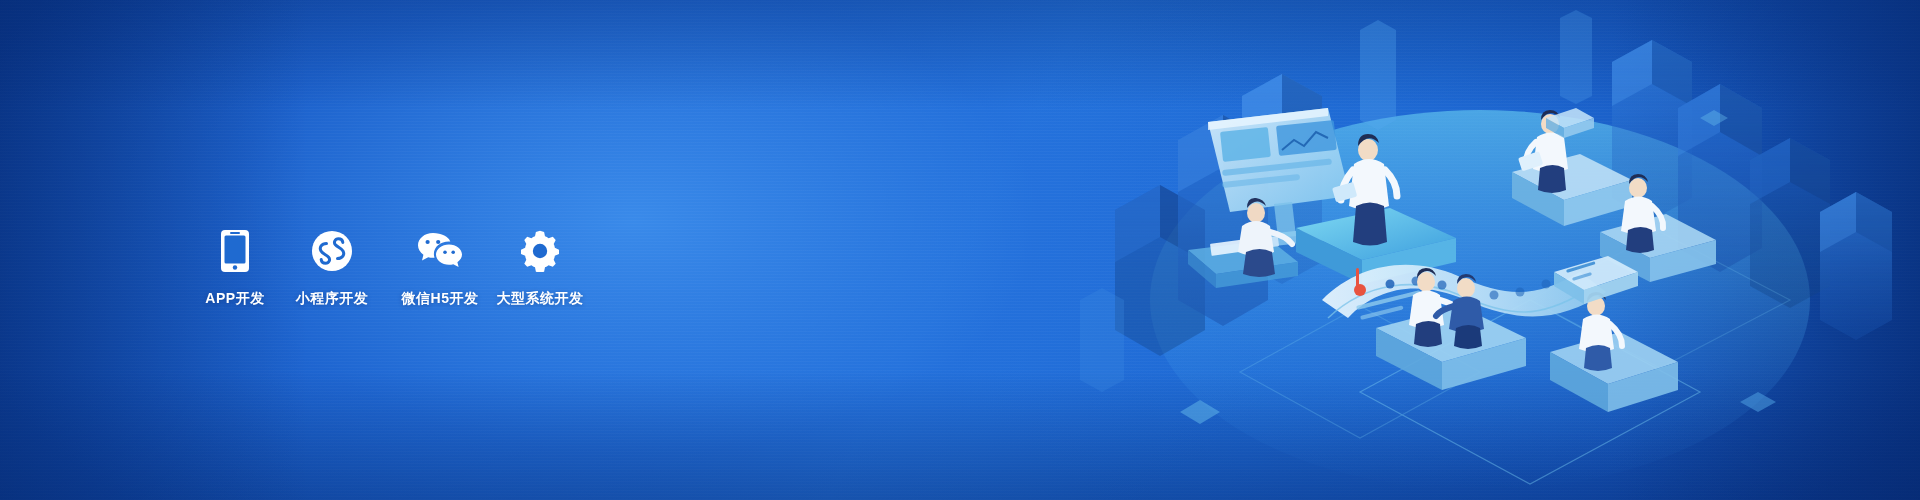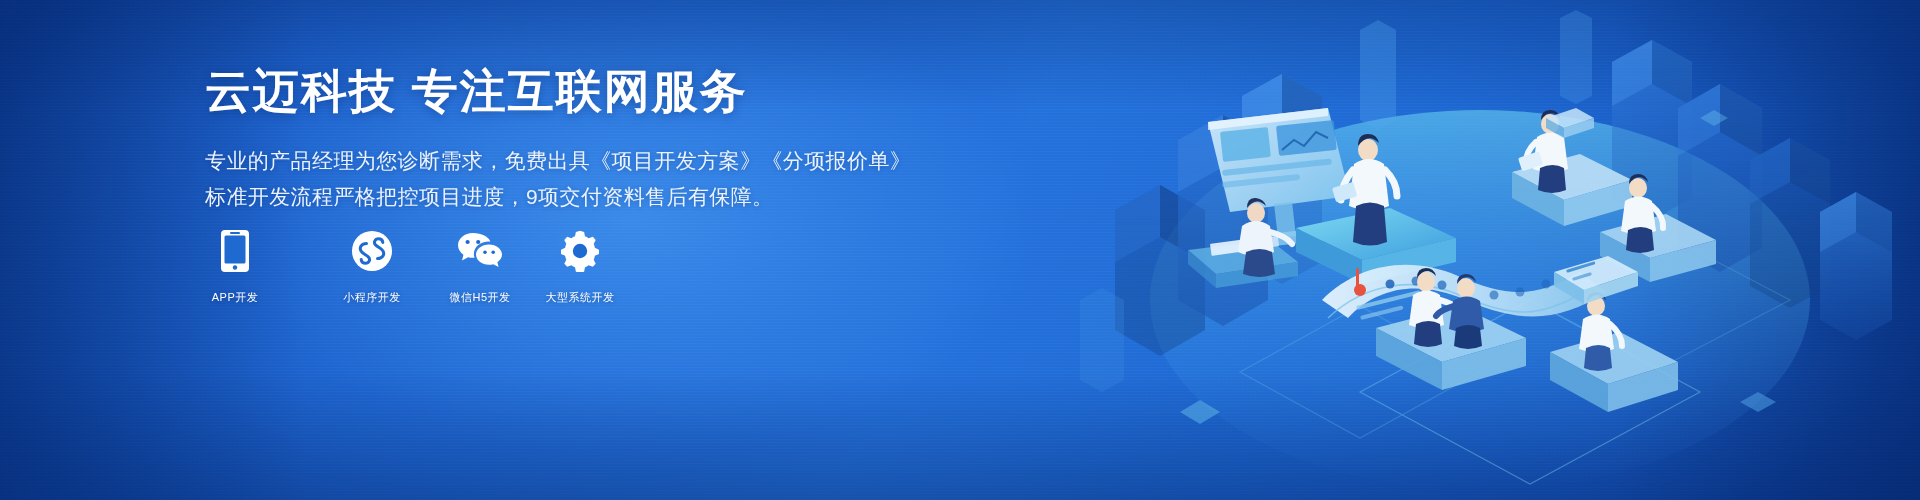--- a/index.html
+++ b/index.html
@@ -76,28 +76,28 @@
     cursor:pointer;
   }
   .service .glyph {
     height:46px; width:46px;
     display:flex; align-items:center; justify-content:center;
     margin-bottom:16px;
   }
   .service .glyph svg { display:block; }
   .service .cap {
     color:#ffffff;
-    font-size:11px;
-    font-weight:normal;
+    font-size:14px;
+    font-weight:bold;
     letter-spacing:0.5px;
     white-space:nowrap;
     text-shadow:0 1px 4px rgba(2,30,90,0.35);
   }
   .service:nth-child(1){ width:60px; }
-  .service:nth-child(2){ width:78px;margin-left:40px; }
+  .service:nth-child(2){ width:78px; }
   .service:nth-child(3){ width:82px;align-items:center; }
   .service:nth-child(4){ width:62px; }
   .service:nth-child(5){ width:92px;align-items:center; }
 
   
   .art {
     position:absolute;
     right:0; top:0;
     width:860px; height:500px;
     z-index:3;
@@ -341,28 +341,20 @@
       </g>
 
       <g opacity="0.55">
         <polygon points="120,412 140,400 160,412 140,424" fill="#5fb2e8"></polygon>
         <polygon points="680,402 698,392 716,402 698,412" fill="#4f9fe0"></polygon>
         <polygon points="640,118 654,110 668,118 654,126" fill="#6cc0ee" opacity="0.7"></polygon>
       </g>
     </svg>
   </div>
 
-  <div class="content">
-    <h1 class="headline">云迈科技 专注互联网服务</h1>
-
-    <div class="subtitle">
-      <span class="sline">专业的产品经理为您诊断需求，免费出具《项目开发方案》《分项报价单》</span>
-      <span class="sline">标准开发流程严格把控项目进度，9项交付资料售后有保障。</span>
-    </div>
-  </div>
 
   <div class="services">
 
     <div class="service">
       <span class="glyph">
         <svg width="30" height="44" viewBox="0 0 30 44">
           <rect x="1" y="1" width="28" height="42" rx="4" ry="4" fill="#ffffff"></rect>
           <rect x="4.5" y="6.5" width="21" height="28" rx="1.5" fill="#1f6ad0"></rect>
           <rect x="10" y="3" width="10" height="2" rx="1" fill="#1f6ad0"></rect>
           <circle cx="15" cy="38.5" r="2.2" fill="#1f6ad0"></circle>

